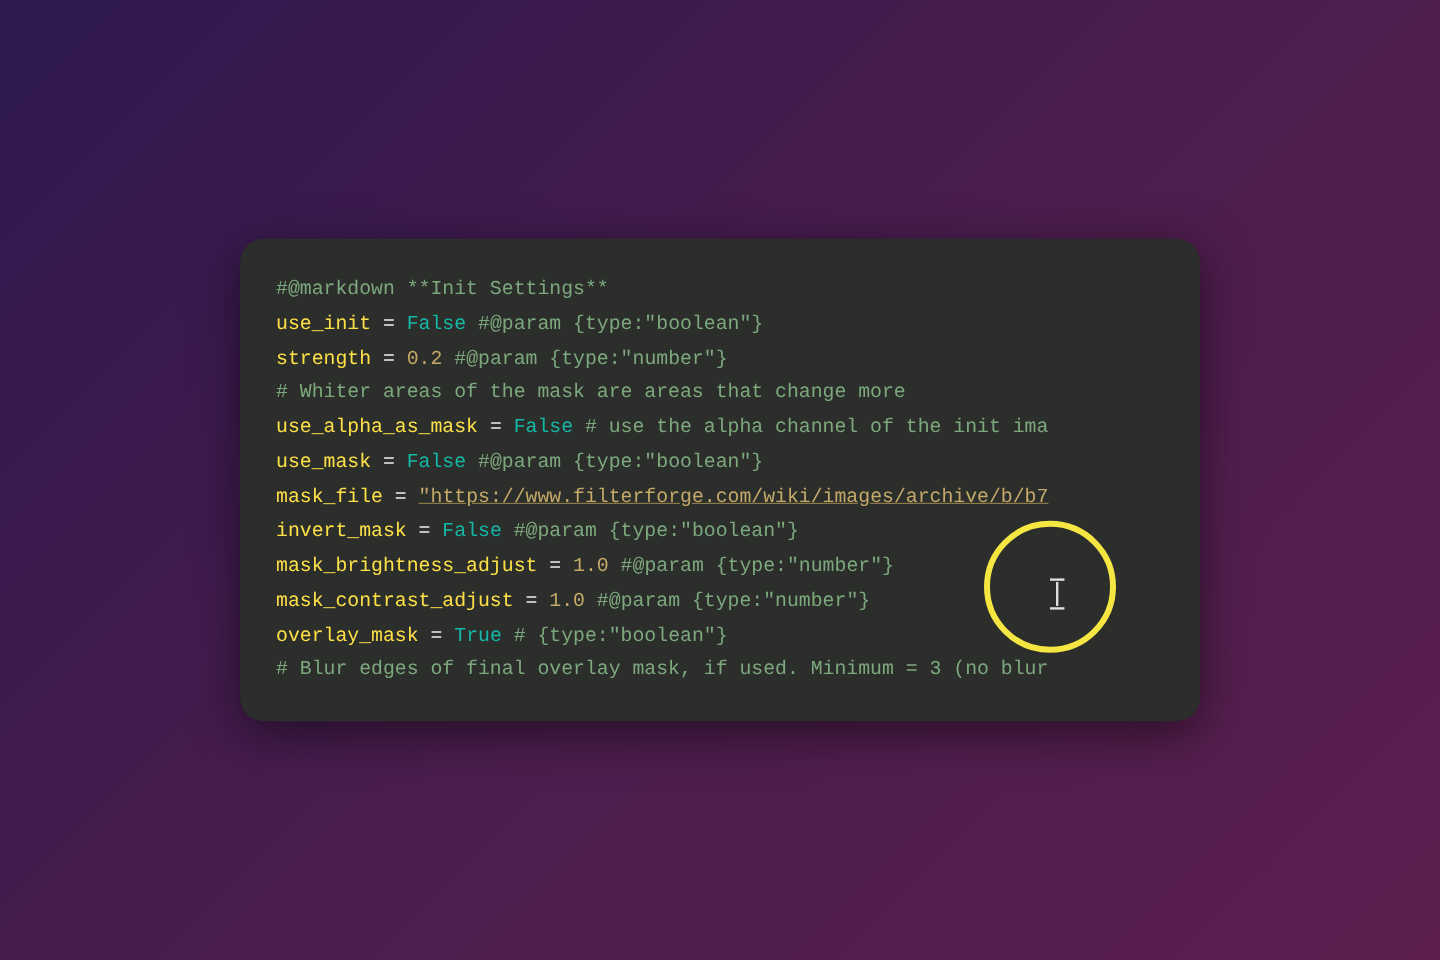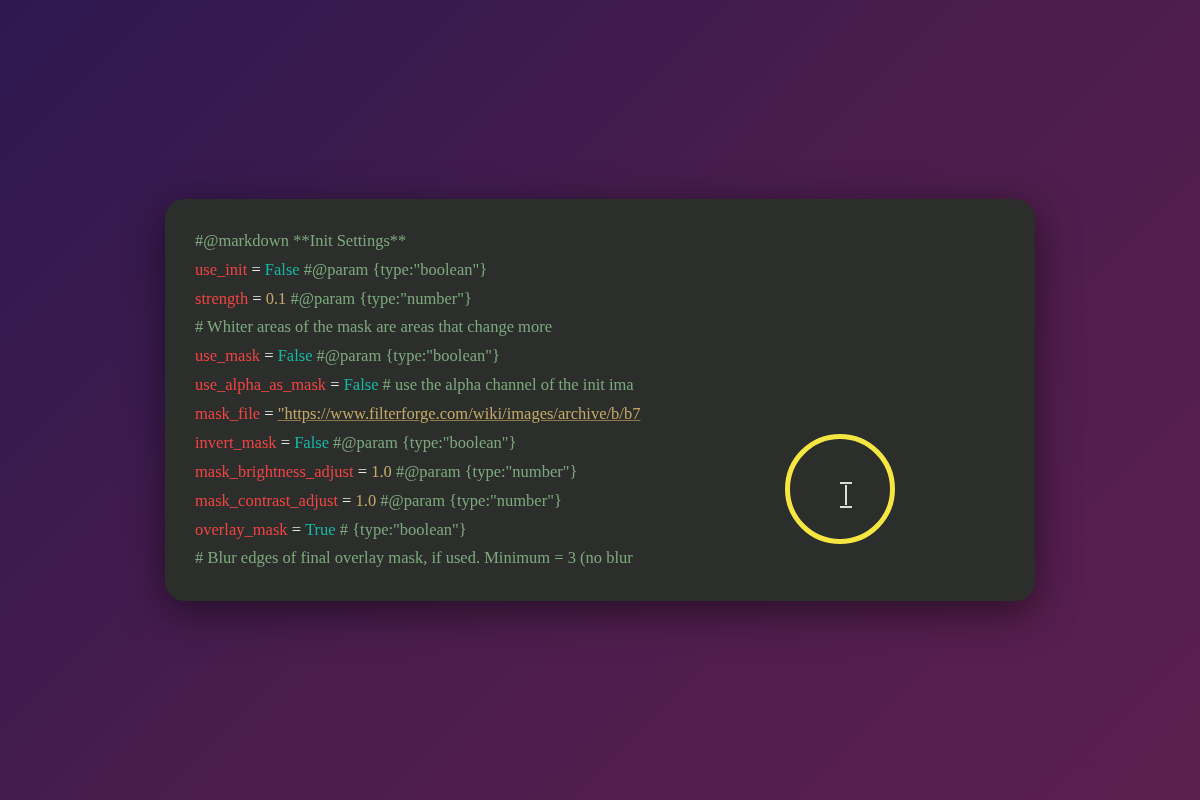--- a/index.html
+++ b/index.html
@@ -15,38 +15,37 @@
       align-items: center;
       justify-content: center;
       font-family: 'Consolas', 'Monaco', 'Courier New', monospace;
       overflow: hidden;
       position: relative;
     }
     .code-window {
       background: #2c2e2c;
       border-radius: 20px;
       padding: 28px 30px;
-      width: 870px;
+      width: 800px;
       box-shadow: 0 10px 40px rgba(0,0,0,0.5);
       overflow: hidden;
       position: relative;
-      font-family: Liberation Serif, serif;
     }
     .code-content {
       font-size: 16.5px;
       line-height: 1.75;
       white-space: nowrap;
       overflow: hidden;
       color: #c9c9c9;
     }
     .line {
       display: block;
     }
     .comment { color: #7da87d; }
-    .var { color: #ef4444; font-weight: 500; }
+    .var { color: #fde047; font-weight: 500; }
     .op { color: #e8e8e8; }
     .bool { color: #14b8a6; font-weight: 500; }
     .num { color: #c4a968; }
     .str { color: #c4a968; text-decoration: underline; text-decoration-color: #8a7a4a; }
     .param { color: #7da87d; }
     .highlight-circle {
       position: absolute;
       width: 110px;
       height: 110px;
       border: 5px solid #f5e642;
@@ -90,24 +89,24 @@
       background: #ddd;
     }
   </style>
 </head>
 <body>
 
 <div class="code-window">
   <div class="code-content" id="code-area">
       <div class="line"><span class="comment">#@markdown **Init Settings**</span></div>
       <div class="line"><span class="var">use_init</span><span class="op"> = </span><span class="bool">False</span><span class="param"> #@param {type:"boolean"}</span></div>
-      <div class="line"><span class="var">strength</span><span class="op"> = </span><span class="num">0.1</span><span class="param"> #@param {type:"number"}</span></div>
+      <div class="line"><span class="var">strength</span><span class="op"> = </span><span class="num">0.2</span><span class="param"> #@param {type:"number"}</span></div>
       <div class="line"><span class="comment"># Whiter areas of the mask are areas that change more</span></div>
+      <div class="line"><span class="var">use_alpha_as_mask</span><span class="op"> = </span><span class="bool">False</span><span class="comment"> # use the alpha channel of the init ima</span></div>
       <div class="line"><span class="var">use_mask</span><span class="op"> = </span><span class="bool">False</span><span class="param"> #@param {type:"boolean"}</span></div>
-      <div class="line"><span class="var">use_alpha_as_mask</span><span class="op"> = </span><span class="bool">False</span><span class="comment"> # use the alpha channel of the init ima</span></div>
       <div class="line"><span class="var">mask_file</span><span class="op"> = </span><span class="str">"https://www.filterforge.com/wiki/images/archive/b/b7</span></div>
       <div class="line"><span class="var">invert_mask</span><span class="op"> = </span><span class="bool">False</span><span class="param"> #@param {type:"boolean"}</span></div>
       <div class="line"><span class="var">mask_brightness_adjust</span><span class="op"> = </span><span class="num">1.0</span><span class="param">  #@param {type:"number"}</span></div>
       <div class="line"><span class="var">mask_contrast_adjust</span><span class="op"> = </span><span class="num">1.0</span><span class="param">  #@param {type:"number"}</span></div>
       <div class="line"><span class="var">overlay_mask</span><span class="op"> = </span><span class="bool">True</span><span class="param">  # {type:"boolean"}</span></div>
       <div class="line"><span class="comment"># Blur edges of final overlay mask, if used. Minimum = 3 (no blur</span></div>
     </div>
   <div class="highlight-circle"></div>
   <div class="cursor">
       <div class="cursor-line"></div>

